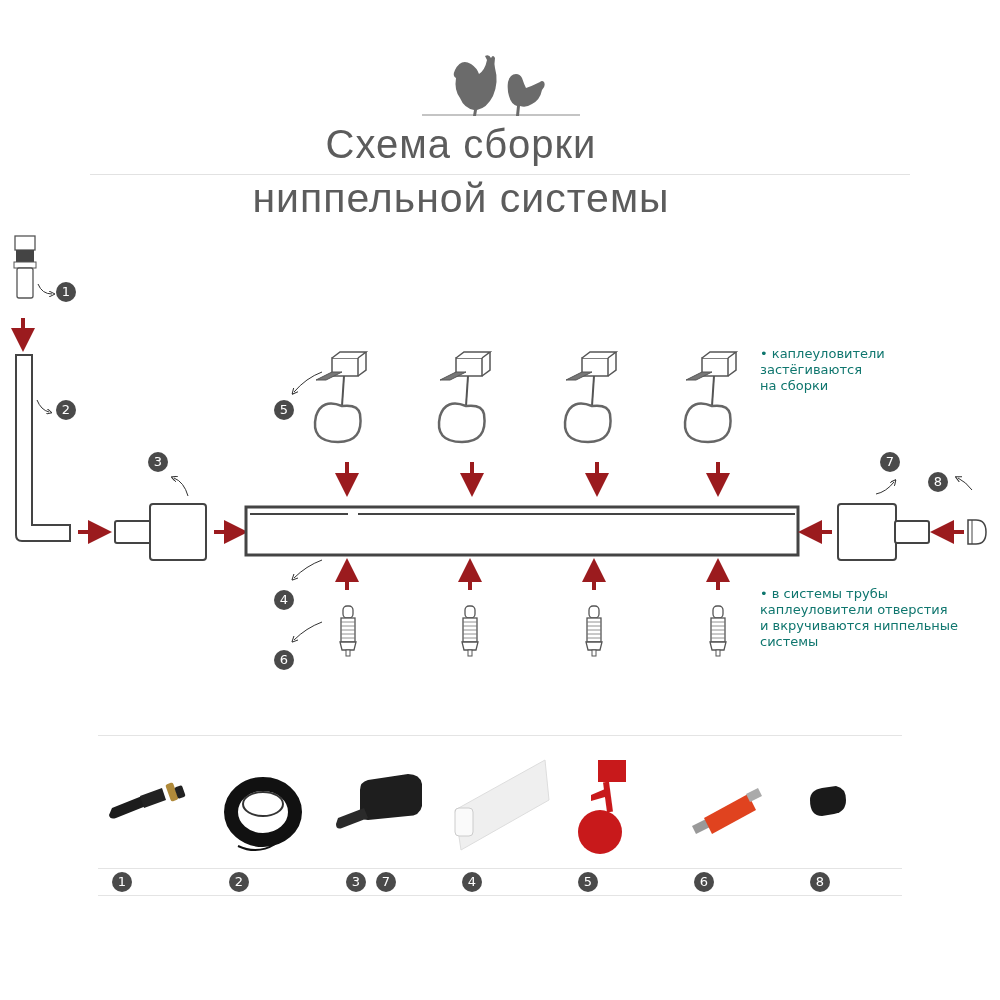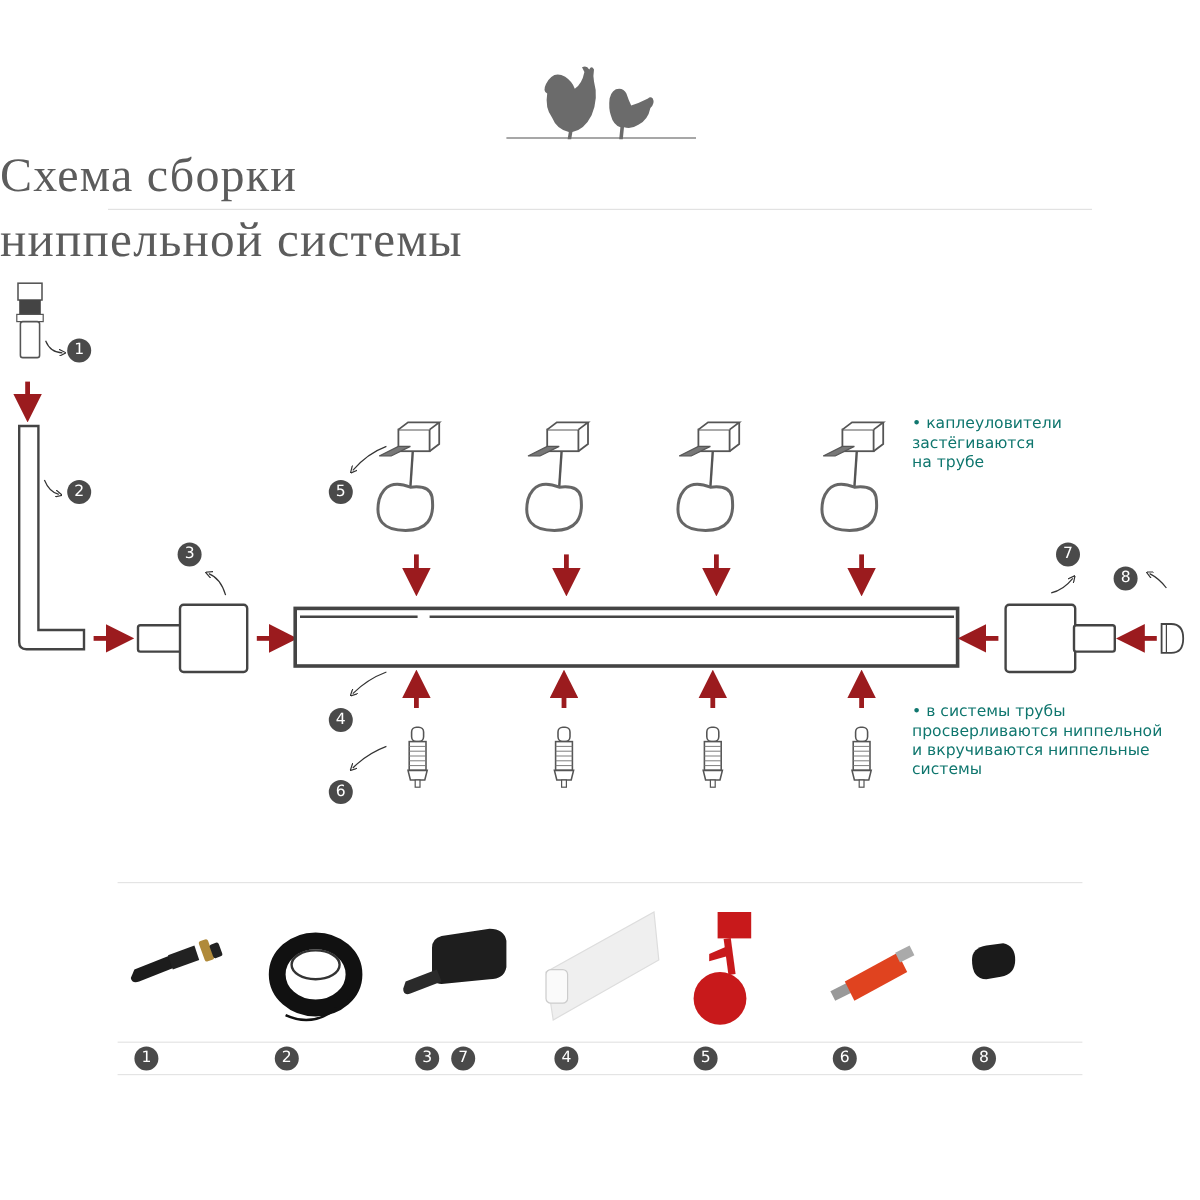--- a/index.html
+++ b/index.html
@@ -1,19 +1,19 @@
 <!DOCTYPE html>
 <html><head>
 <meta charset="utf-8">
 <style>
   html, body { margin: 0; padding: 0; background: #ffffff; }
   body { width: 1000px; height: 1000px; position: relative; overflow: hidden;
          font-family: "DejaVu Sans", sans-serif; color: #5a5a5a; }
-  .title1, .title2 { position: absolute; left: 0; width: 922px; text-align: left;
-         font-family: Liberation Serif, serif; font-weight: 200; color: #5c5c5c; letter-spacing: 1px; }
+  .title1, .title2 { position: absolute; left: 0; width: 922px; text-align: center;
+         font-family: Liberation Sans, sans-serif; font-weight: 200; color: #5c5c5c; letter-spacing: 1px; }
   .title1 { top: 122px; font-size: 40px; }
   .title2 { top: 175px; font-size: 41px; }
   .title-rule { position: absolute; left: 90px; top: 174px; width: 820px; height: 1px; background: #e2e2e2; }
   .badge { position: absolute; width: 20px; height: 20px; border-radius: 50%; background: #4a4a4a;
            color: #fff; font-size: 13px; line-height: 20px; text-align: center;
            font-family: "DejaVu Sans", sans-serif; }
   .note { position: absolute; font-size: 13px; line-height: 16px; color: #0f766e; font-family: "DejaVu Sans", sans-serif; }
   .strip-rule { position: absolute; left: 98px; width: 804px; height: 1px; background: #e4e4e4; }
   svg { position: absolute; left: 0; top: 0; }
 </style>
@@ -134,25 +134,25 @@
 <div class="badge" style="left:148px;top:452px">3</div>
 <div class="badge" style="left:274px;top:590px">4</div>
 <div class="badge" style="left:274px;top:400px">5</div>
 <div class="badge" style="left:274px;top:650px">6</div>
 <div class="badge" style="left:880px;top:452px">7</div>
 <div class="badge" style="left:928px;top:472px">8</div>
 
 <div class="note" style="left:760px;top:346px">
   <div>• каплеуловители</div>
   <div>застёгиваются</div>
-  <div>на трубе</div>
+  <div>на сборки</div>
 </div>
 <div class="note" style="left:760px;top:586px">
   <div>• в системы трубы</div>
-  <div>просверливаются ниппельной</div>
+  <div>каплеуловители отверстия</div>
   <div>и вкручиваются ниппельные</div>
   <div>системы</div>
 </div>
 
 <div class="strip-rule" style="top:735px"></div>
 <div class="strip-rule" style="top:868px"></div>
 <div class="strip-rule" style="top:895px"></div>
 
 <svg width="1000" height="1000" viewBox="0 0 1000 1000">
 

